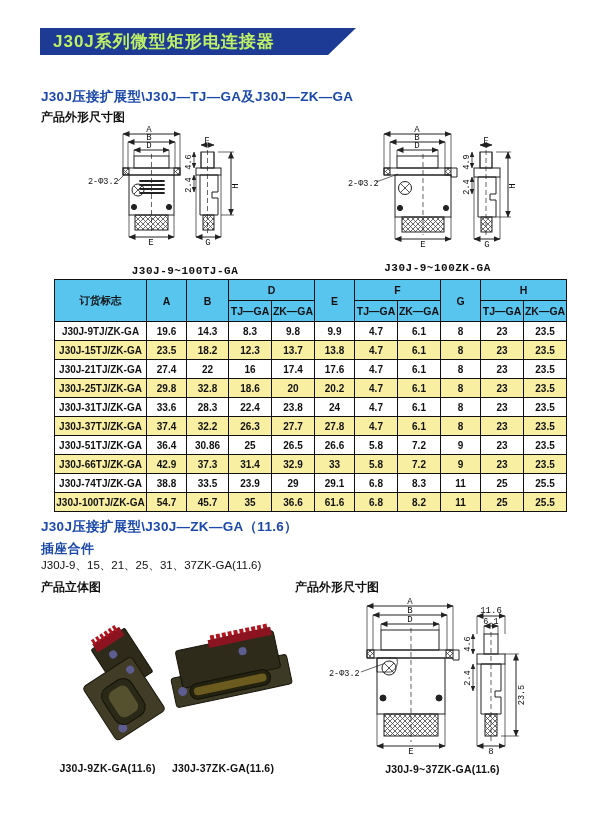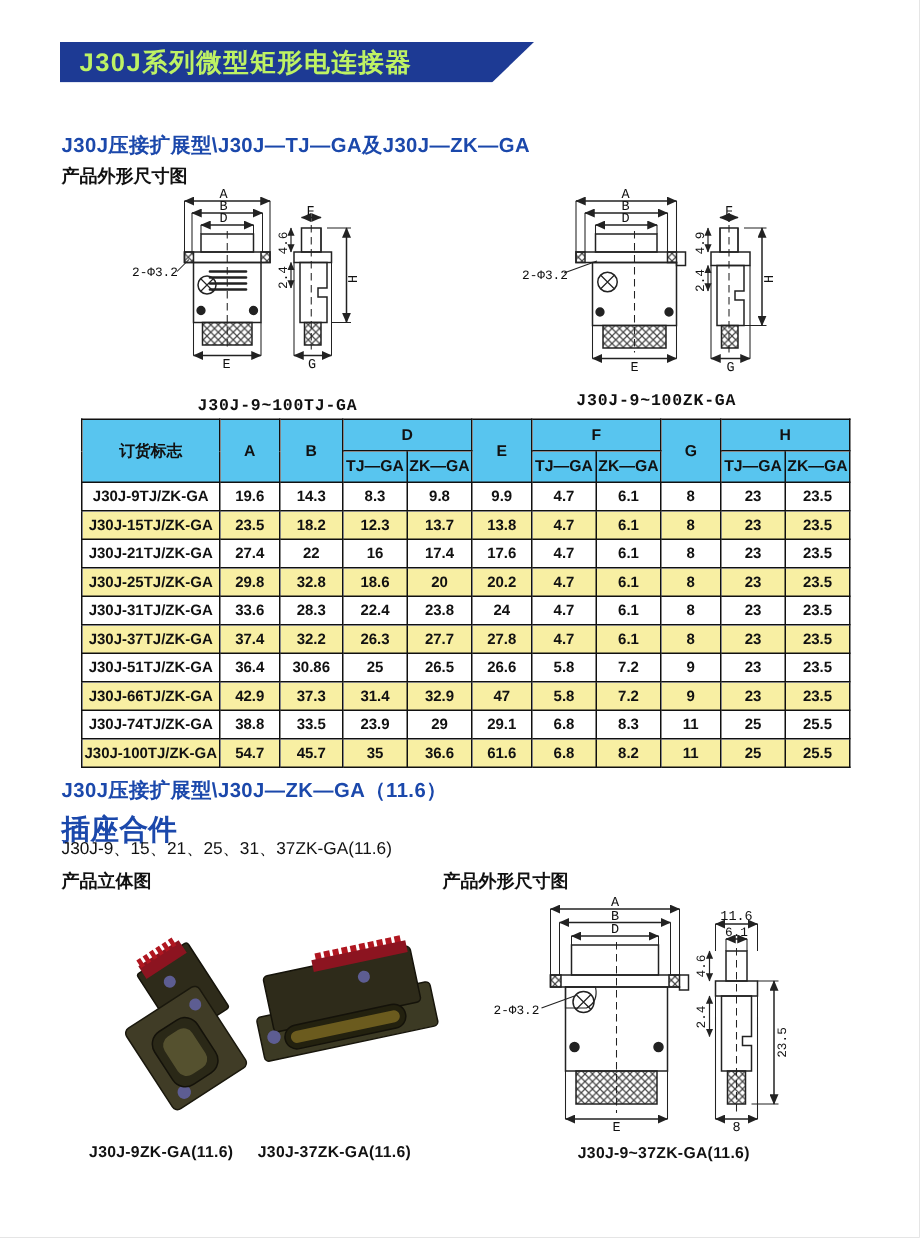--- a/index.html
+++ b/index.html
@@ -292,21 +292,21 @@
           <td>9</td>
           <td>23</td>
           <td>23.5</td>
         </tr>
       <tr>
           <td>J30J-66TJ/ZK-GA</td>
           <td>42.9</td>
           <td>37.3</td>
           <td>31.4</td>
           <td>32.9</td>
-          <td>47</td>
+          <td>33</td>
           <td>5.8</td>
           <td>7.2</td>
           <td>9</td>
           <td>23</td>
           <td>23.5</td>
         </tr>
       <tr>
           <td>J30J-74TJ/ZK-GA</td>
           <td>38.8</td>
           <td>33.5</td>
@@ -329,21 +329,21 @@
           <td>6.8</td>
           <td>8.2</td>
           <td>11</td>
           <td>25</td>
           <td>25.5</td>
         </tr>
     </tbody>
   </table>
 
   <div class="sec-title" style="top:518px;">J30J压接扩展型\J30J—ZK—GA（11.6）</div>
-  <div class="sec-title" style="top:540px;font-size:19px;">插座合件</div>
+  <div class="sec-title" style="top:540px;font-size:13px;">插座合件</div>
   <div class="plain-label" style="left:41px;top:558px;">J30J-9、15、21、25、31、37ZK-GA(11.6)</div>
   <div class="black-label" style="left:41px;top:579px;">产品立体图</div>
   <div class="black-label" style="left:295px;top:579px;">产品外形尺寸图</div>
 
   <svg class="drawing" style="left:58px;top:612px;" width="125" height="140" viewBox="0 0 125 140">
     <g transform="rotate(-33 62 75)">
       <rect x="58" y="28" width="40" height="52" rx="2" fill="#2e2b1a" stroke="#15130a" stroke-width="1"></rect>
       <rect x="62" y="24" width="32" height="10" fill="#8c1420"></rect>
       <path d="M63,20 h3 v6 h-3 z M68,20 h3 v6 h-3 z M73,20 h3 v6 h-3 z M78,20 h3 v6 h-3 z M83,20 h3 v6 h-3 z M88,20 h3 v6 h-3 z" fill="#b01620"></path>
       <rect x="30" y="55" width="58" height="64" rx="4" fill="#403c26" stroke="#1a180d" stroke-width="1"></rect>

